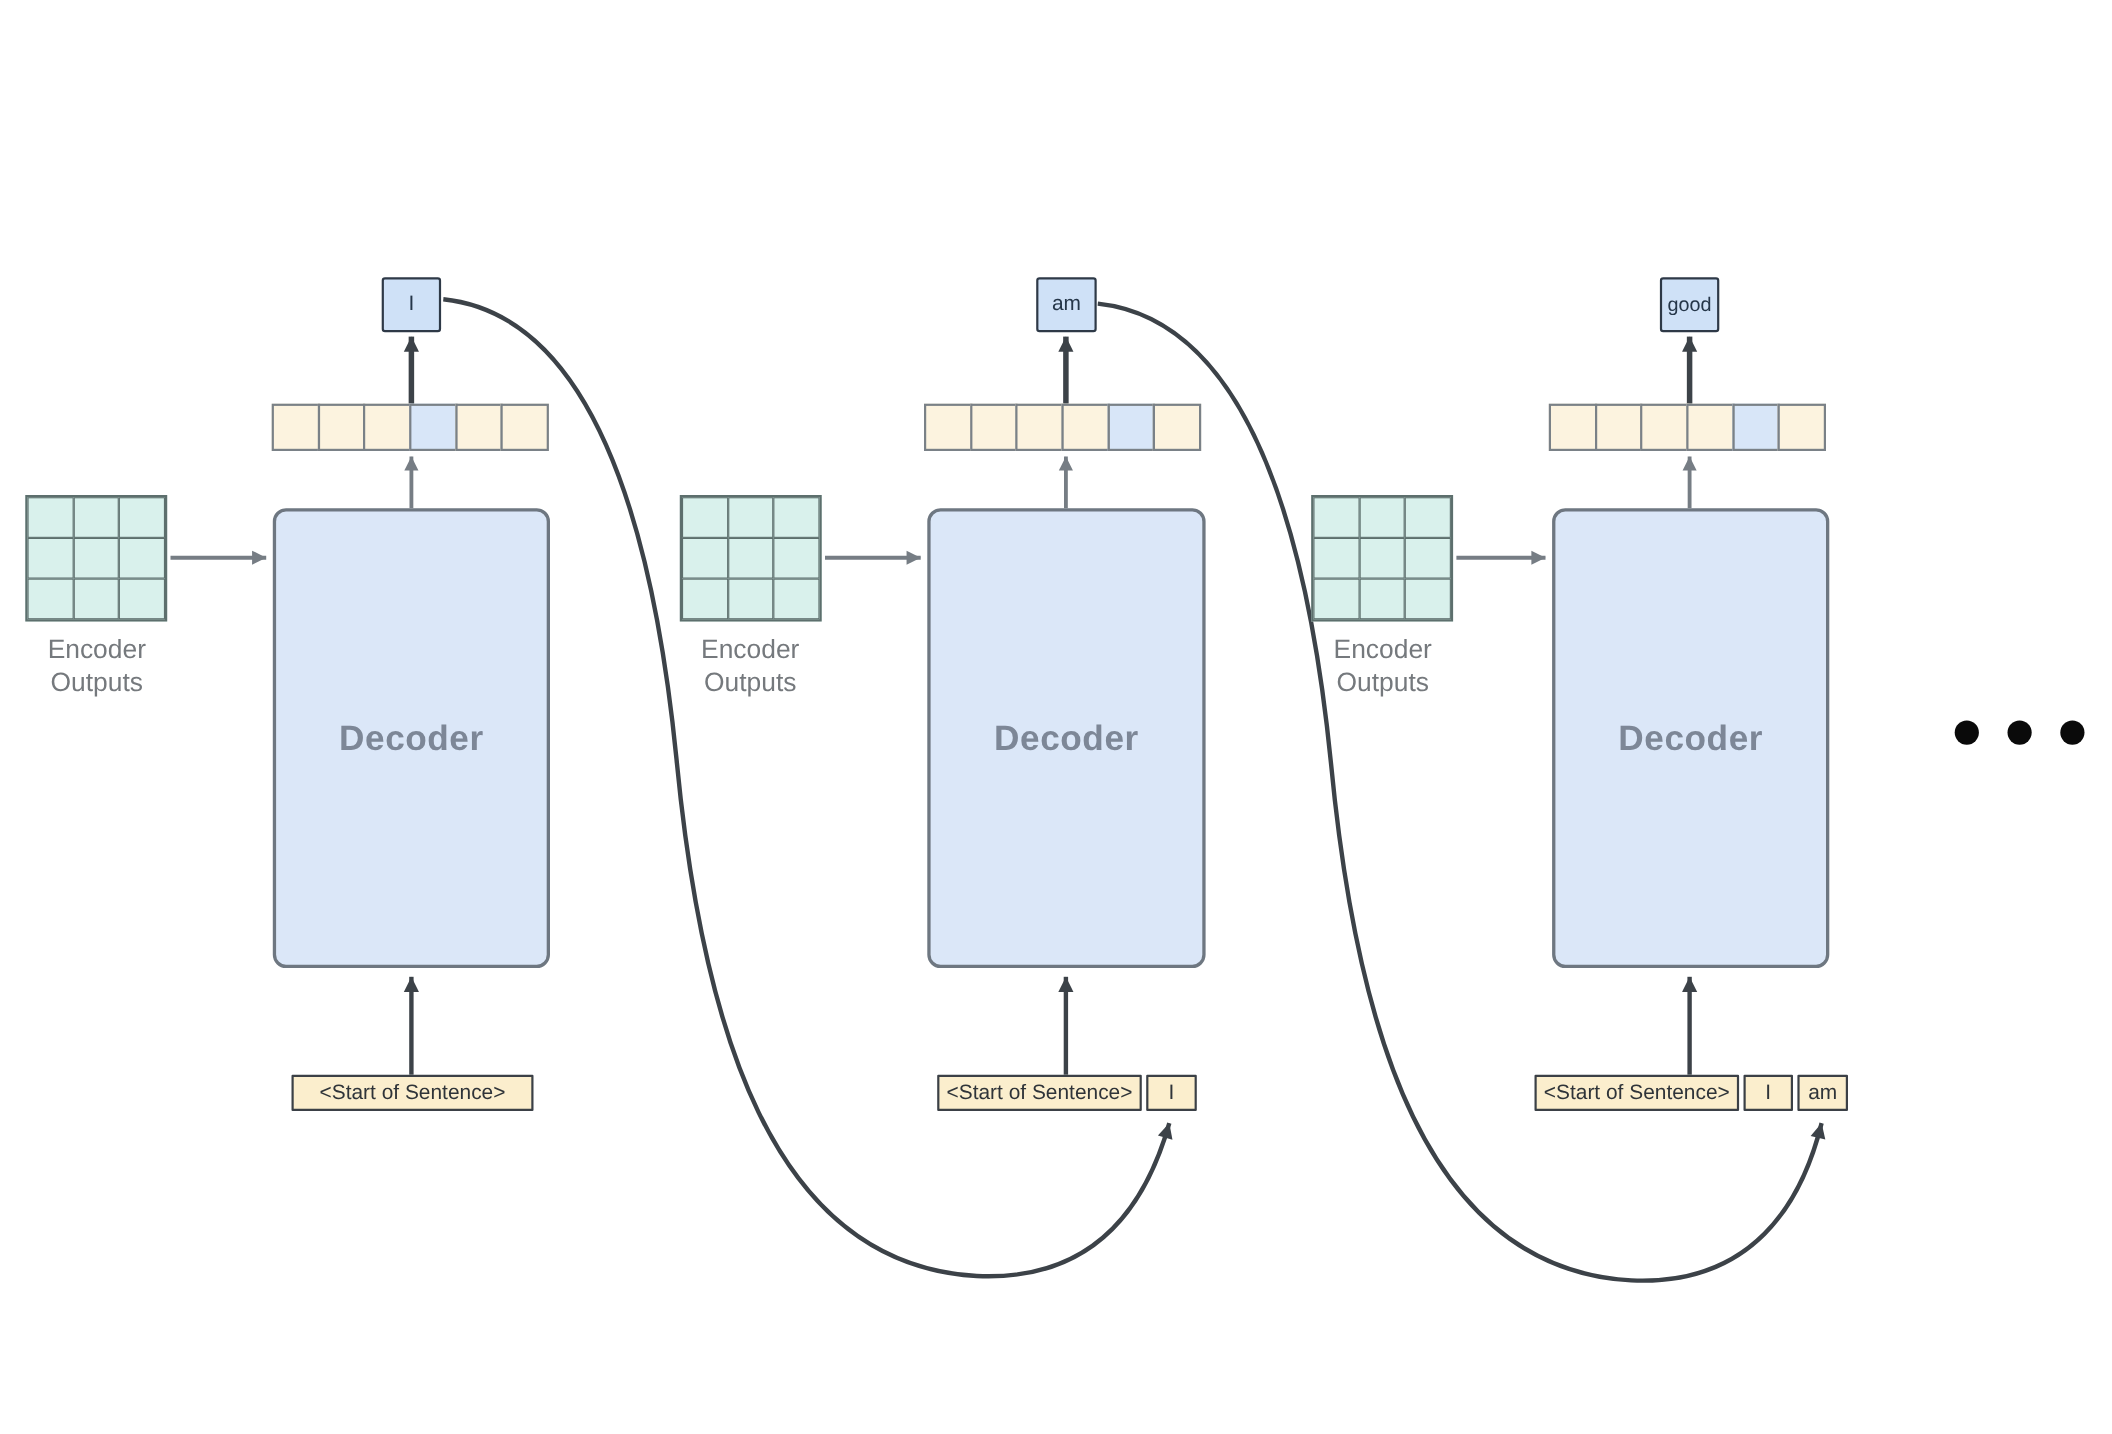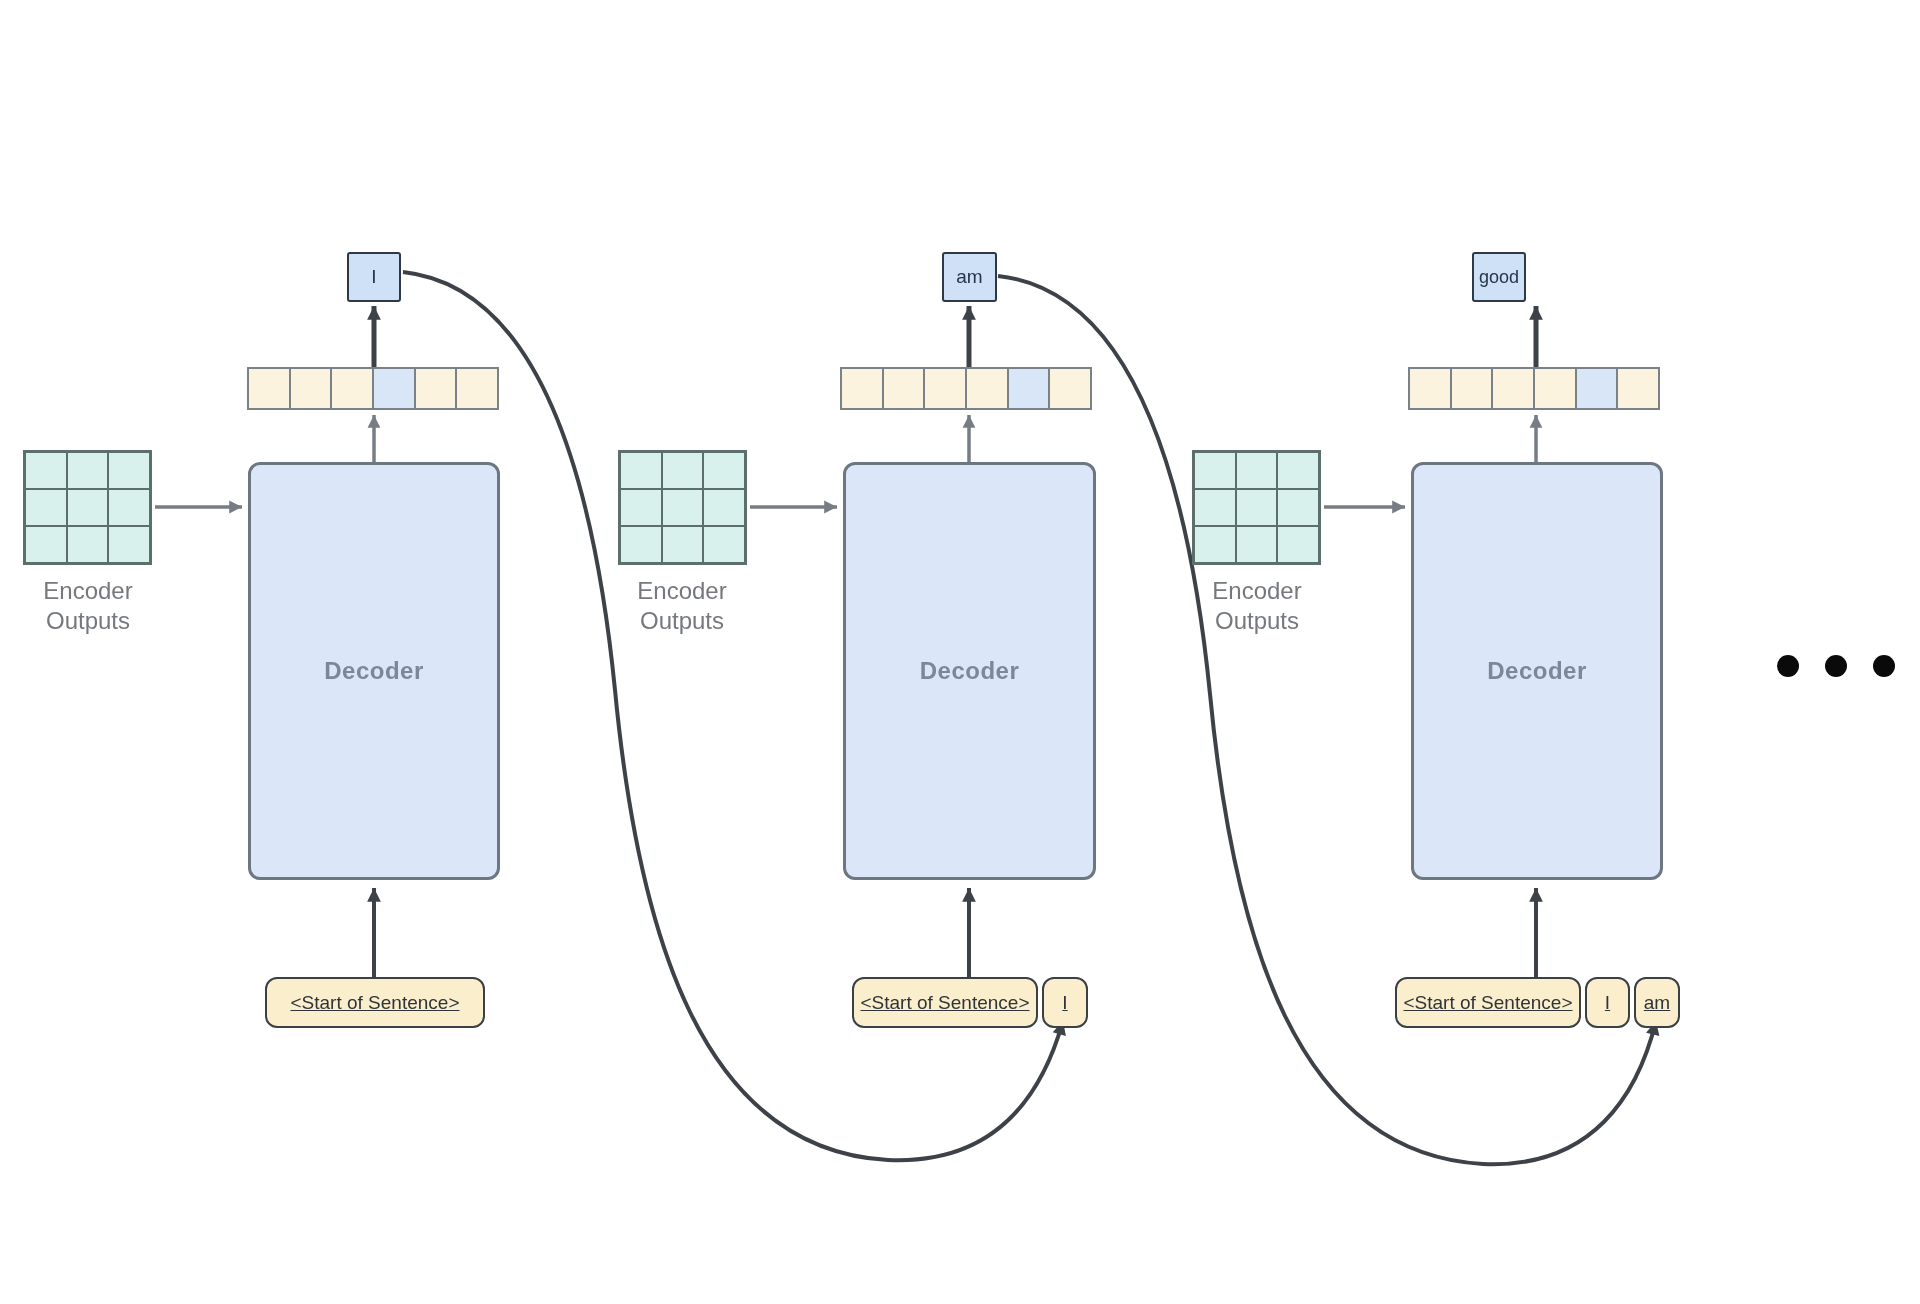--- a/index.html
+++ b/index.html
@@ -23,25 +23,25 @@
   .prob-cell{flex:1;background:var(--row-cell-fill);border:2px solid var(--row-border);margin-left:-2px;}
   .prob-cell:first-child{margin-left:0;}
   .prob-cell.highlight{background:var(--row-highlight-fill);}
   .enc-grid{position:absolute;display:grid;grid-template-columns:repeat(3,1fr);
     grid-template-rows:repeat(3,1fr);background:var(--grid-fill);border:2px solid var(--grid-border);}
   .grid-cell{border:1.5px solid var(--grid-border);}
   .enc-label{position:absolute;text-align:center;font-weight:normal;font-size:24px;
     line-height:30px;color:var(--label-gray);}
   .decoder-box{position:absolute;display:flex;align-items:center;justify-content:center;
     background:var(--decoder-fill);border:3.5px solid var(--decoder-border);border-radius:12px;}
-  .decoder-label{font-size:24px;font-weight:bold;color:var(--decoder-label-color);letter-spacing:.5px;}
+  .decoder-label{font-size:32px;font-weight:bold;color:var(--decoder-label-color);letter-spacing:.5px;}
   .input-box{position:absolute;display:flex;gap:4px;height:39px;}
-  .input-cell{height:51px;display:flex;align-items:center;justify-content:center;
-    background:var(--input-fill);border:2px solid var(--input-border);border-radius:12px;
-    font-size:19px;color:var(--text-dark);white-space:nowrap;text-decoration:underline;}
+  .input-cell{height:33px;display:flex;align-items:center;justify-content:center;
+    background:var(--input-fill);border:2px solid var(--input-border);border-radius:1px;
+    font-size:19px;color:var(--text-dark);white-space:nowrap;}
   .arrow-gray{stroke:var(--arrow-gray);stroke-width:3.5;fill:none;}
   .arrow-dark{stroke:var(--arrow-dark);stroke-width:4;fill:none;}
   .arrow-dark-thick{stroke:var(--arrow-dark);stroke-width:5;fill:none;}
   .arrow-curve{stroke:var(--arrow-dark);stroke-width:4;fill:none;}
 </style>
 </head>
 <body>
 
 <div class="canvas">
 
@@ -138,21 +138,21 @@
     <div>Outputs</div>
   </div>
   <div class="decoder-box" style="left:843px;top:462px;width:253px;height:418px;">
     <span class="decoder-label">Decoder</span>
   </div>
   <div class="input-box" style="left:852px;top:977px;">
     <div class="input-cell" style="width:186px;">&lt;Start of Sentence&gt;</div>
     <div class="input-cell" style="width:46px;">I</div>
   </div>
 
-  <div class="token-box" style="left:1472px;top:252px;width:54px;height:50px;font-size:18px;">
+  <div class="token-box" style="left:1509px;top:252px;width:54px;height:50px;font-size:18px;">
     <span>good</span>
   </div>
   <div class="prob-row" style="left:1408px;top:367px;width:252px;height:43px;">
       <div class="prob-cell"></div>
       <div class="prob-cell"></div>
       <div class="prob-cell"></div>
       <div class="prob-cell"></div>
       <div class="prob-cell highlight"></div>
       <div class="prob-cell"></div>
     </div>

